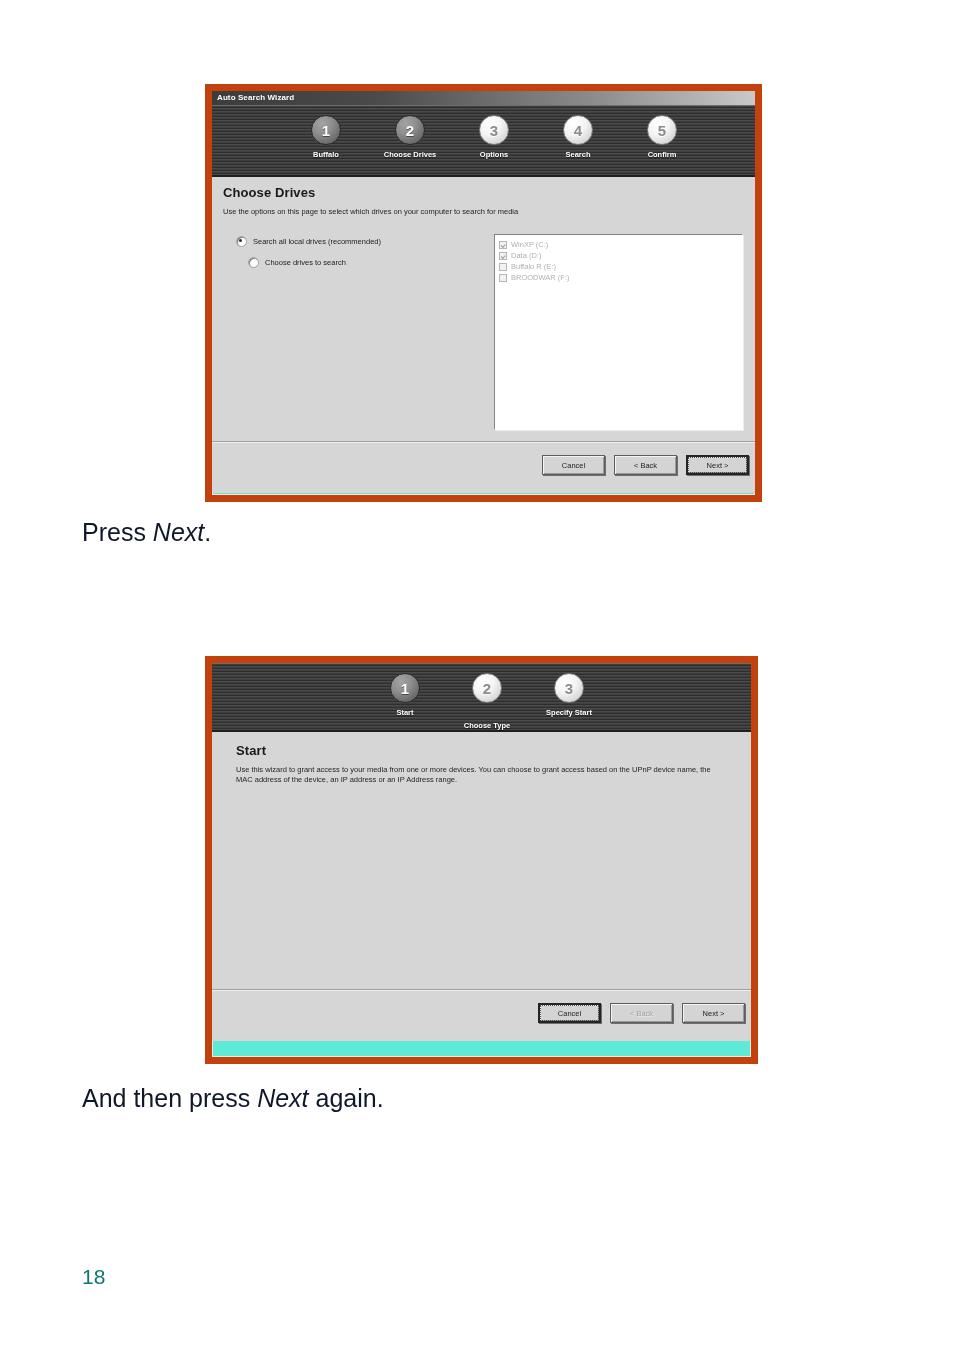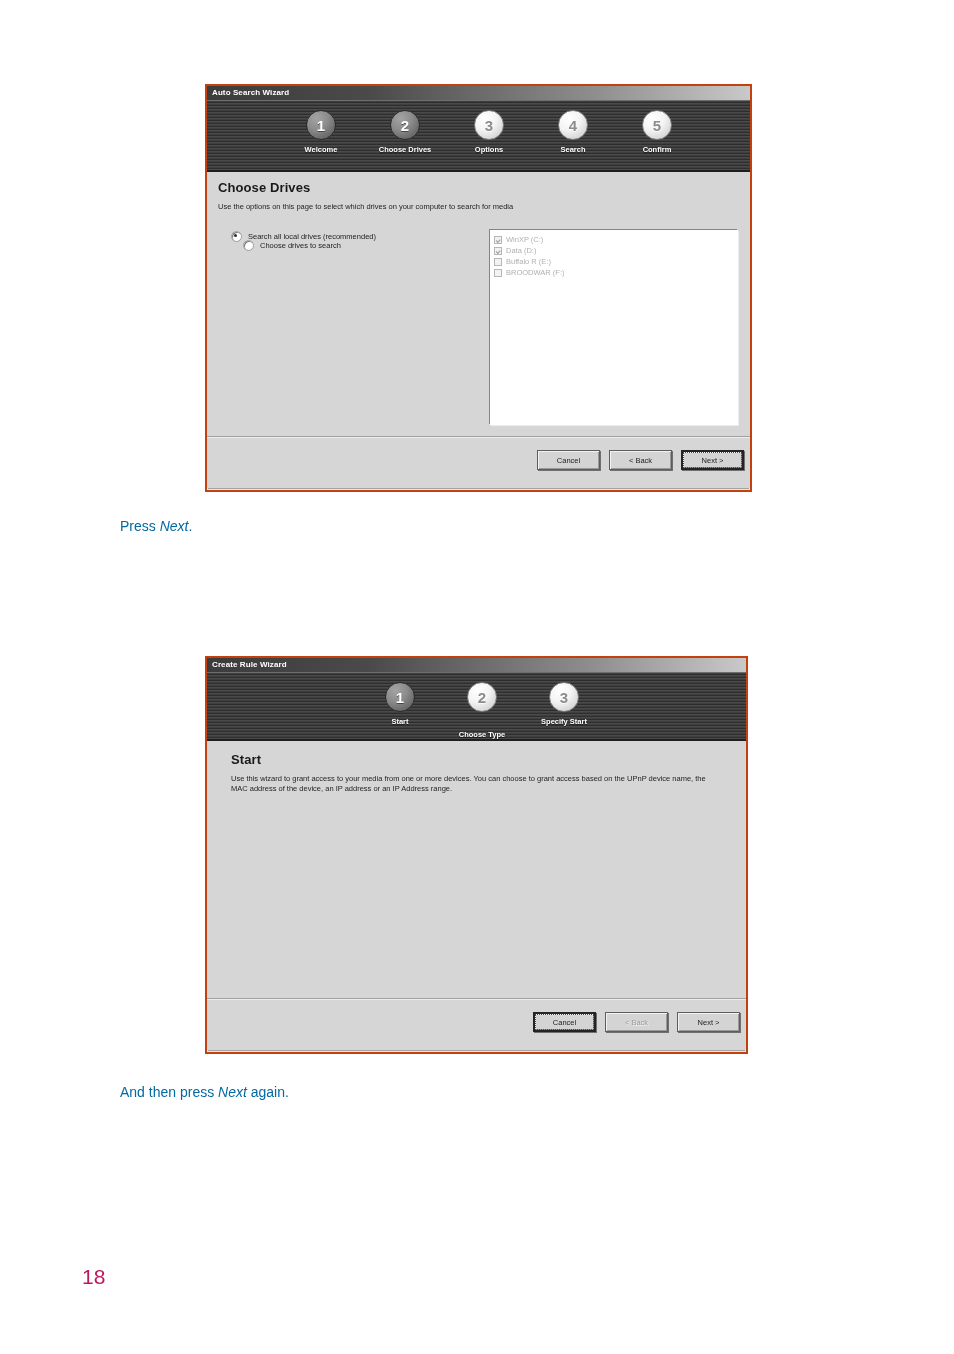--- a/index.html
+++ b/index.html
@@ -11,22 +11,22 @@
     width: 954px;
     height: 1354px;
     position: relative;
     font-family: "Liberation Sans", sans-serif;
     -webkit-font-smoothing: antialiased;
   }
 
   
   .wizard {
     position: absolute;
-    background: #a3a3a3;
-    border: 2px solid #c2410c;
+    background: #5eead4;
+    border: 7px solid #c2410c;
     box-shadow: 0 0 0 1px #e8e8e8 inset;
     overflow: hidden;
   }
   .titlebar {
     height: 14px;
     background: linear-gradient(to right, #3c3c3c 0%, #4a4a4a 30%, #8f8f8f 72%, #c9c9c9 100%);
     display: flex;
     align-items: center;
     padding: 0 0 0 5px;
     box-sizing: border-box;
@@ -225,46 +225,45 @@
   .btn .btn-inner {
     width: 100%; height: 100%;
     display: flex; align-items: center; justify-content: center;
     box-sizing: border-box;
   }
   .btn.disabled { color: #9d9d9d; text-shadow: 1px 1px 0 #f0f0f0; }
 
   
   .caption {
     position: absolute;
-    font-size: 14px;
-    color: #0369a1;
-    white-space: nowrap;
-    margin-left: 38px;
+    font-size: 25px;
+    color: #0f172a;
+    white-space: nowrap;
   }
   .caption i { font-style: italic; }
   .pagenum {
     position: absolute;
     font-size: 21px;
-    color: #be185d;
+    color: #0f766e;
   }
 </style>
 </head>
 <body>
 
 <div class="wizard" id="wizard1" style="left:205px; top:84px; width:543px; height:404px;">
 
   <div class="titlebar">
     <span class="titlebar-text">Auto Search Wizard</span>
   </div>
 
   <div class="stepbar" style="height:72px;">
     <div class="steps" id="w1-steps" style="padding-left: 72px;">
         <div class="step" style="width: 84px; padding-top: 9px;">
           <div class="step-circle dark" style="width: 30px; height: 30px; font-size: 15px;">1</div>
-          <div class="step-label" style="font-size: 7.5px; margin-top: 5px;">Welcome</div>
+          <div class="step-label" style="font-size: 7.5px; margin-top: 5px;">Buffalo</div>
         </div>
         <div class="step" style="width: 84px; padding-top: 9px;">
           <div class="step-circle dark" style="width: 30px; height: 30px; font-size: 15px;">2</div>
           <div class="step-label" style="font-size: 7.5px; margin-top: 5px;">Choose Drives</div>
         </div>
         <div class="step" style="width: 84px; padding-top: 9px;">
           <div class="step-circle light" style="width: 30px; height: 30px; font-size: 15px;">3</div>
           <div class="step-label" style="font-size: 7.5px; margin-top: 5px;">Options</div>
         </div>
         <div class="step" style="width: 84px; padding-top: 9px;">
@@ -282,21 +281,21 @@
 
     <div class="page-heading" style="left:11px; top:8px; font-size:13px;">Choose Drives</div>
 
     <div class="page-subtext" style="left:11px; top:30px; width:500px; font-size:7.5px;">Use the options on this page to select which drives on your computer to search for media</div>
 
     <div id="w1-radios">
         <div class="radio-row" style="left: 24px; top: 59px;">
           <span class="radio-mark checked"></span>
           <span class="radio-text">Search all local drives (recommended)</span>
         </div>
-        <div class="radio-row" style="left: 36px; top: 68px; align-items: center;">
+        <div class="radio-row" style="left: 36px; top: 80px; align-items: center;">
           <span class="radio-mark"></span>
           <span class="radio-text">Choose drives to search</span>
         </div>
       </div>
 
     <div class="listbox" style="left:283px; top:58px; width:248px; height:195px;">
       <div id="w1-drives">
           <div class="listitem">
             <span class="chk checked"></span>
             <span class="listitem-label">WinXP (C:)</span>
@@ -331,23 +330,20 @@
     </div>
   </div>
 </div>
 
 <div class="caption" style="left:82px; top:518px;">
   <span>Press </span><i>Next</i><span>.</span>
 </div>
 
 <div class="wizard" id="wizard2" style="left:205px; top:656px; width:539px; height:394px;">
 
-  <div class="titlebar">
-    <span class="titlebar-text">Create Rule Wizard</span>
-  </div>
 
   <div class="stepbar" style="height:69px;">
     <div class="steps" id="w2-steps" style="padding-left:152px;">
         <div class="step" style="width: 82px; padding-top: 9px;">
           <div class="step-circle dark" style="width: 30px; height: 30px; font-size: 15px;">1</div>
           <div class="step-label" style="font-size: 7.5px; margin-top: 5px;">Start</div>
         </div>
         <div class="step" style="width: 82px; padding-top: 9px;">
           <div class="step-circle light" style="width: 30px; height: 30px; font-size: 15px;">2</div>
           <div class="step-label" style="font-size: 7.5px; margin-top: 18px;">Choose Type</div>

